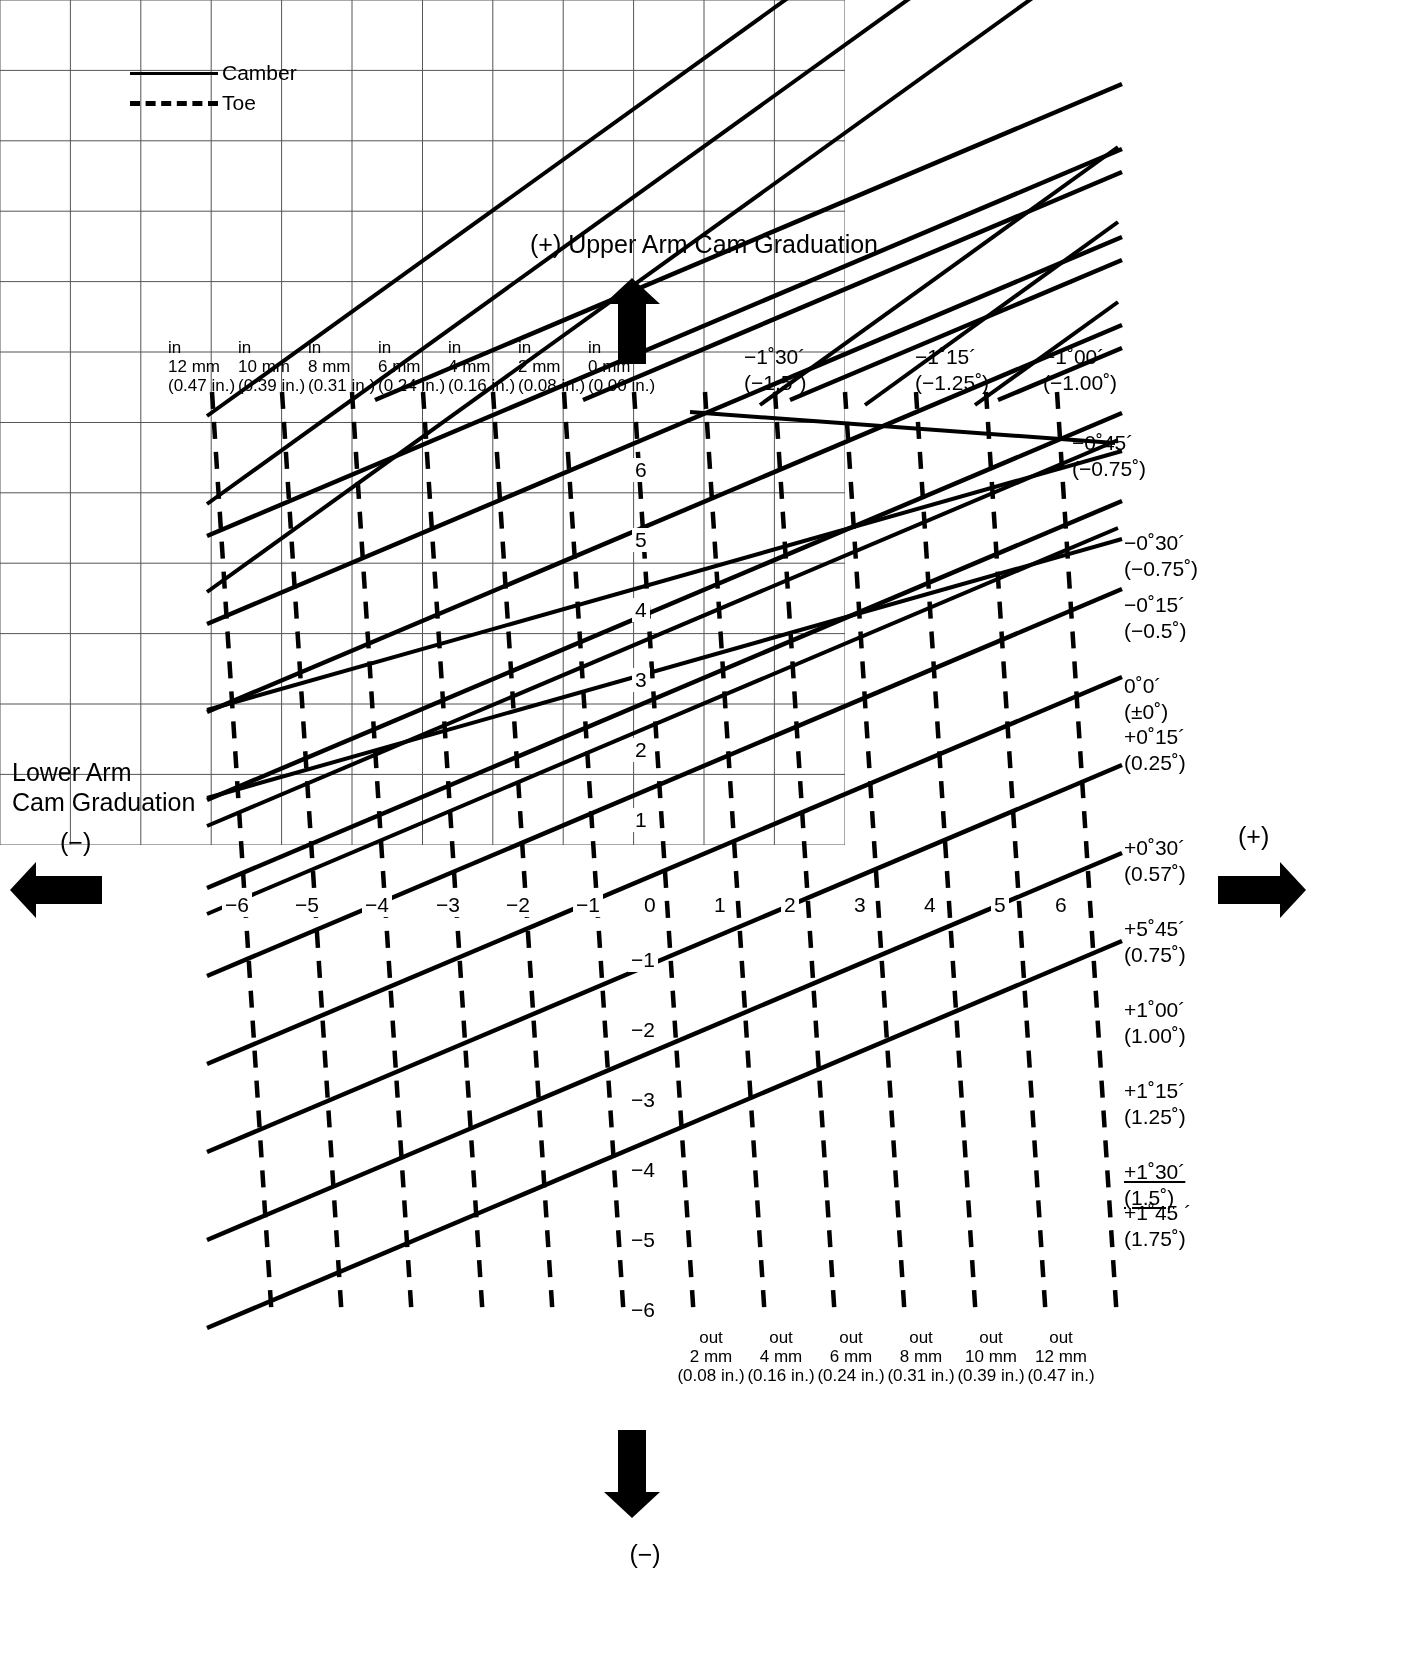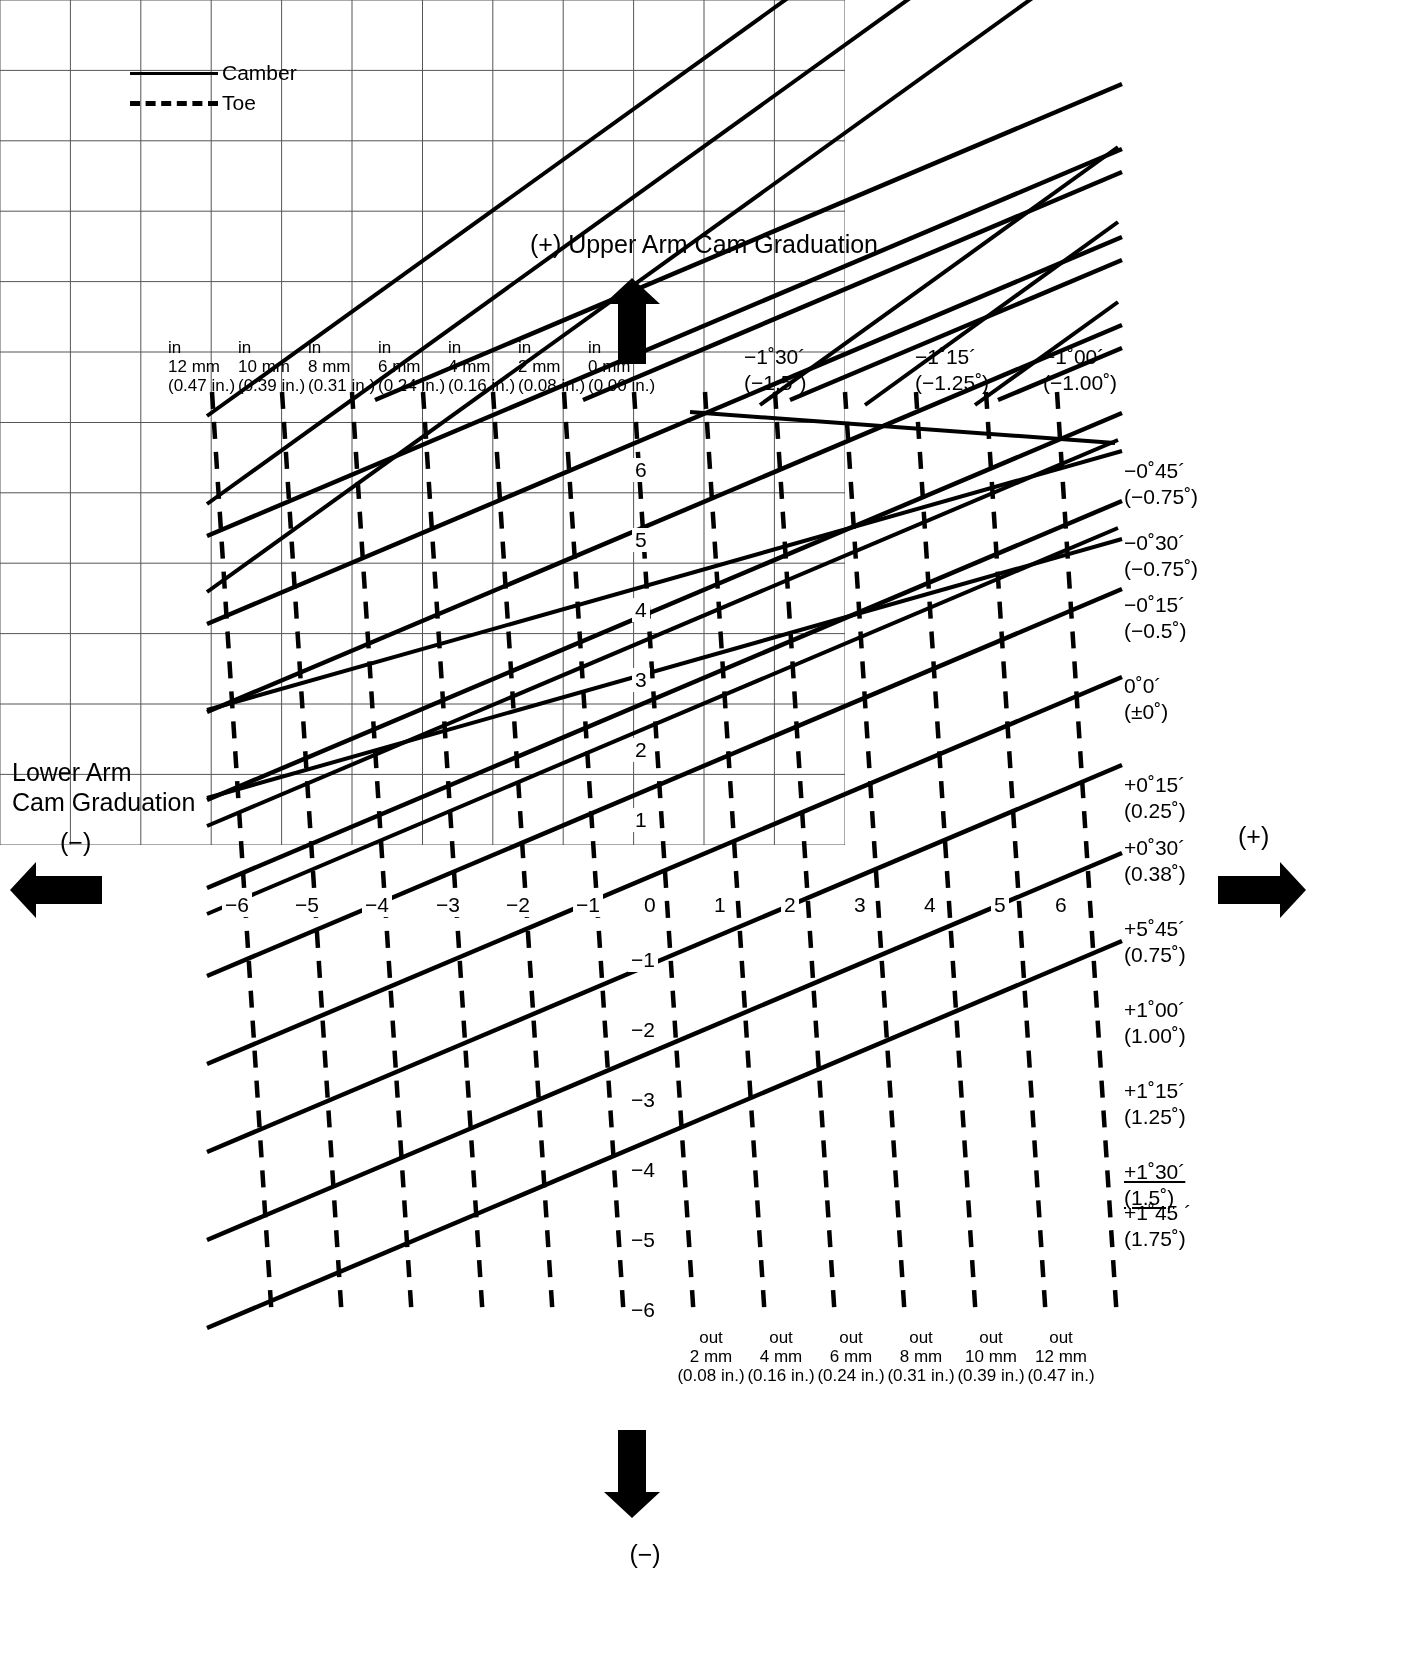--- a/index.html
+++ b/index.html
@@ -312,43 +312,43 @@
 </div>
 <div class="cam-lab" style="left:915px;top:344px;">
   <div>−1˚15´</div>
   <div>(−1.25˚)</div>
 </div>
 <div class="cam-lab" style="left:1043px;top:344px;">
   <div>−1˚00´</div>
   <div>(−1.00˚)</div>
 </div>
 
-<div class="cam-lab" style="left:1124px;top:430px;margin-top:28px;">
+<div class="cam-lab" style="left:1072px;top:430px;">
   <div>−0˚45´</div>
   <div>(−0.75˚)</div>
 </div>
 <div class="cam-lab" style="left:1124px;top:530px;">
   <div>−0˚30´</div>
   <div>(−0.75˚)</div>
 </div>
 <div class="cam-lab" style="left:1124px;top:592px;">
   <div>−0˚15´</div>
   <div>(−0.5˚)</div>
 </div>
 <div class="cam-lab" style="left:1124px;top:673px;">
   <div>0˚0´</div>
   <div>(±0˚)</div>
 </div>
-<div class="cam-lab" style="left:1124px;top:772px;">
+<div class="cam-lab" style="left:1124px;top:724px;">
   <div>+0˚15´</div>
   <div>(0.25˚)</div>
 </div>
 <div class="cam-lab" style="left:1124px;top:835px;">
   <div>+0˚30´</div>
-  <div>(0.38˚)</div>
+  <div>(0.57˚)</div>
 </div>
 <div class="cam-lab" style="left:1124px;top:916px;">
   <div>+5˚45´</div>
   <div>(0.75˚)</div>
 </div>
 <div class="cam-lab" style="left:1124px;top:997px;">
   <div>+1˚00´</div>
   <div>(1.00˚)</div>
 </div>
 <div class="cam-lab" style="left:1124px;top:1078px;">

